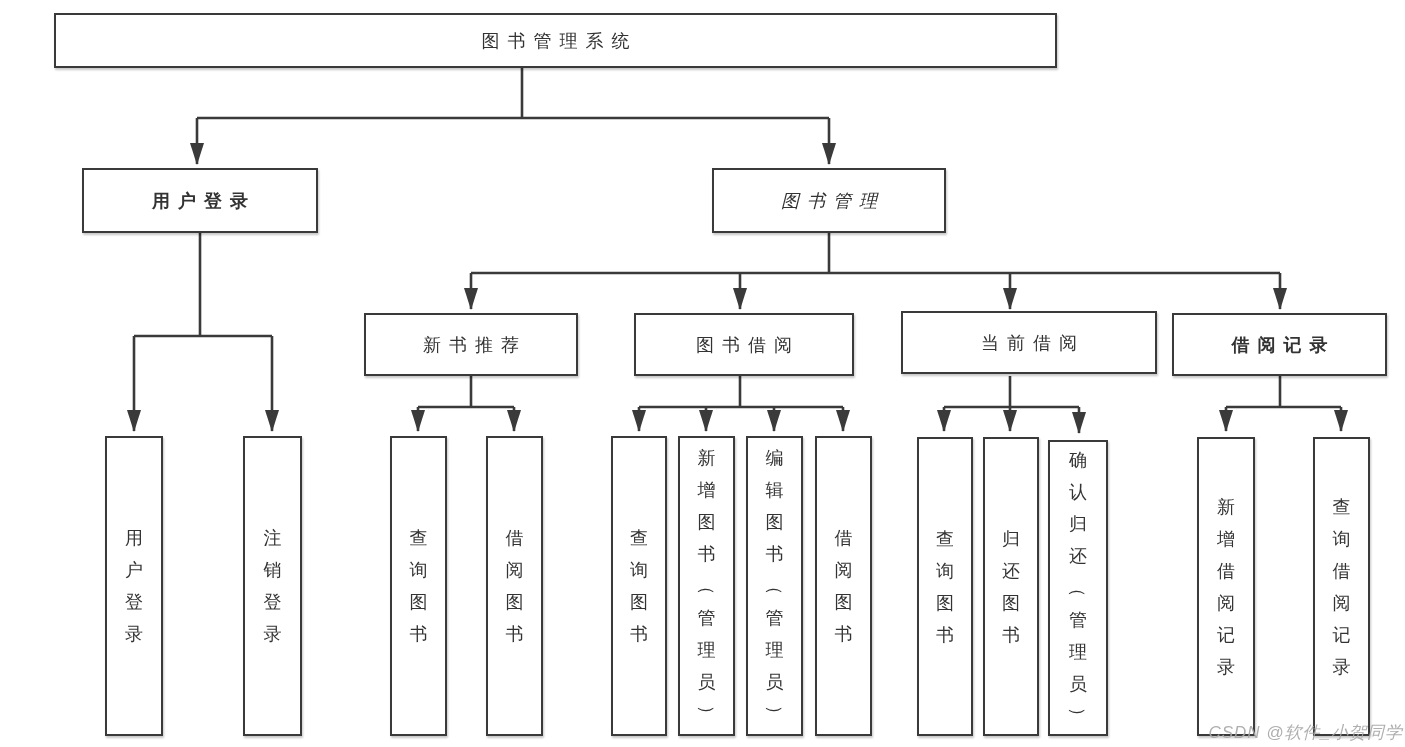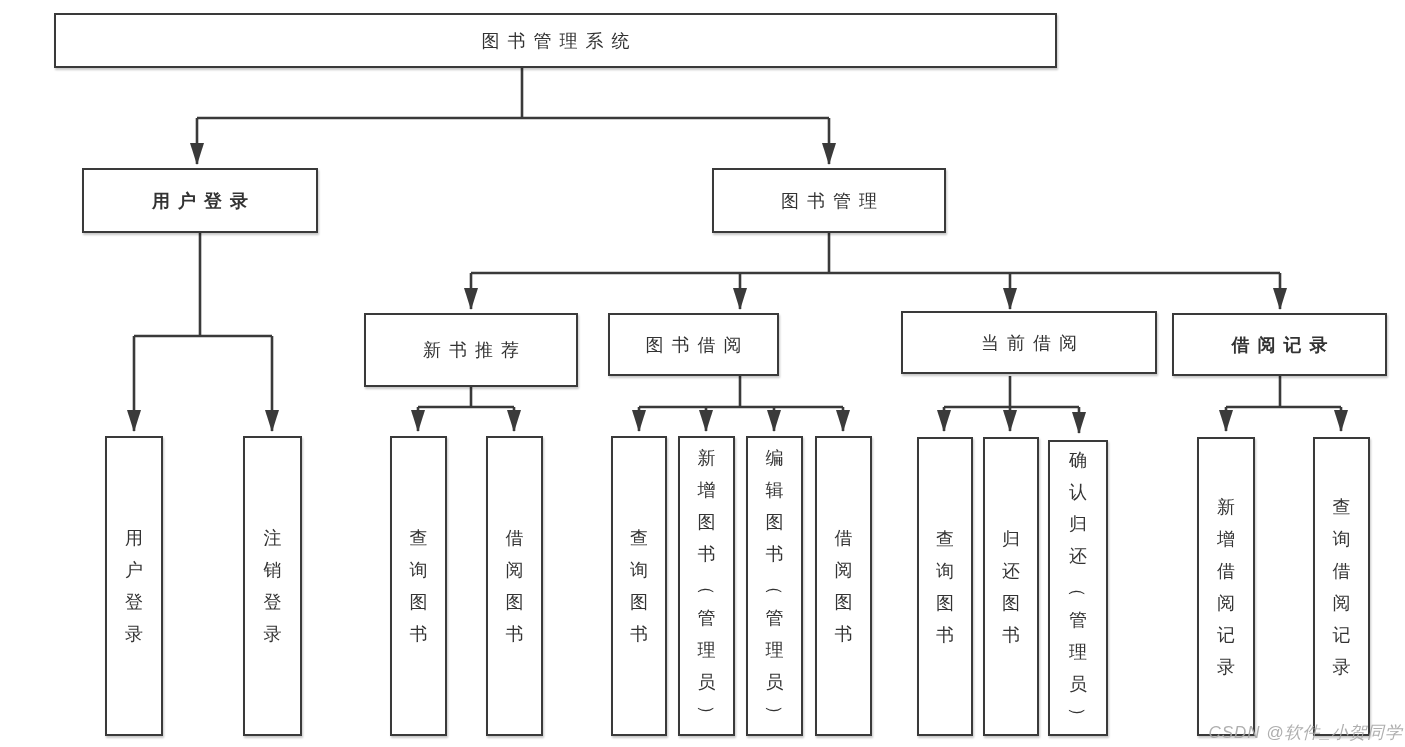--- a/index.html
+++ b/index.html
@@ -92,28 +92,28 @@
     <path d="M1341,407 V431" marker-end="url(#arw)"></path>
   </svg>
 
   <div class="node h" style="left:20px;top:13px;width:1003px;height:55px;margin-left:34px;">
     <span>图书管理系统</span>
   </div>
 
   <div class="node h" style="left:82px;top:168px;width:236px;height:65px;font-weight:bold;">
     <span>用户登录</span>
   </div>
-  <div class="node h" style="left:712px;top:168px;width:234px;height:65px;">
+  <div class="node h" style="left:712px;top:168px;width:234px;height:65px;font-style:italic;">
     <span>图书管理</span>
   </div>
 
-  <div class="node h" style="left:364px;top:313px;width:214px;height:74px;">
+  <div class="node h" style="left:364px;top:313px;width:214px;height:63px;">
     <span>新书推荐</span>
   </div>
-  <div class="node h" style="left:608px;top:313px;width:171px;height:63px;">
+  <div class="node h" style="left:634px;top:313px;width:220px;height:63px;">
     <span>图书借阅</span>
   </div>
   <div class="node h" style="left:901px;top:311px;width:256px;height:63px;">
     <span>当前借阅</span>
   </div>
   <div class="node h" style="left:1172px;top:313px;width:215px;height:63px;font-weight:bold;">
     <span>借阅记录</span>
   </div>
 
   <div class="node v" style="left:105px;top:436px;width:58px;height:300px;">

